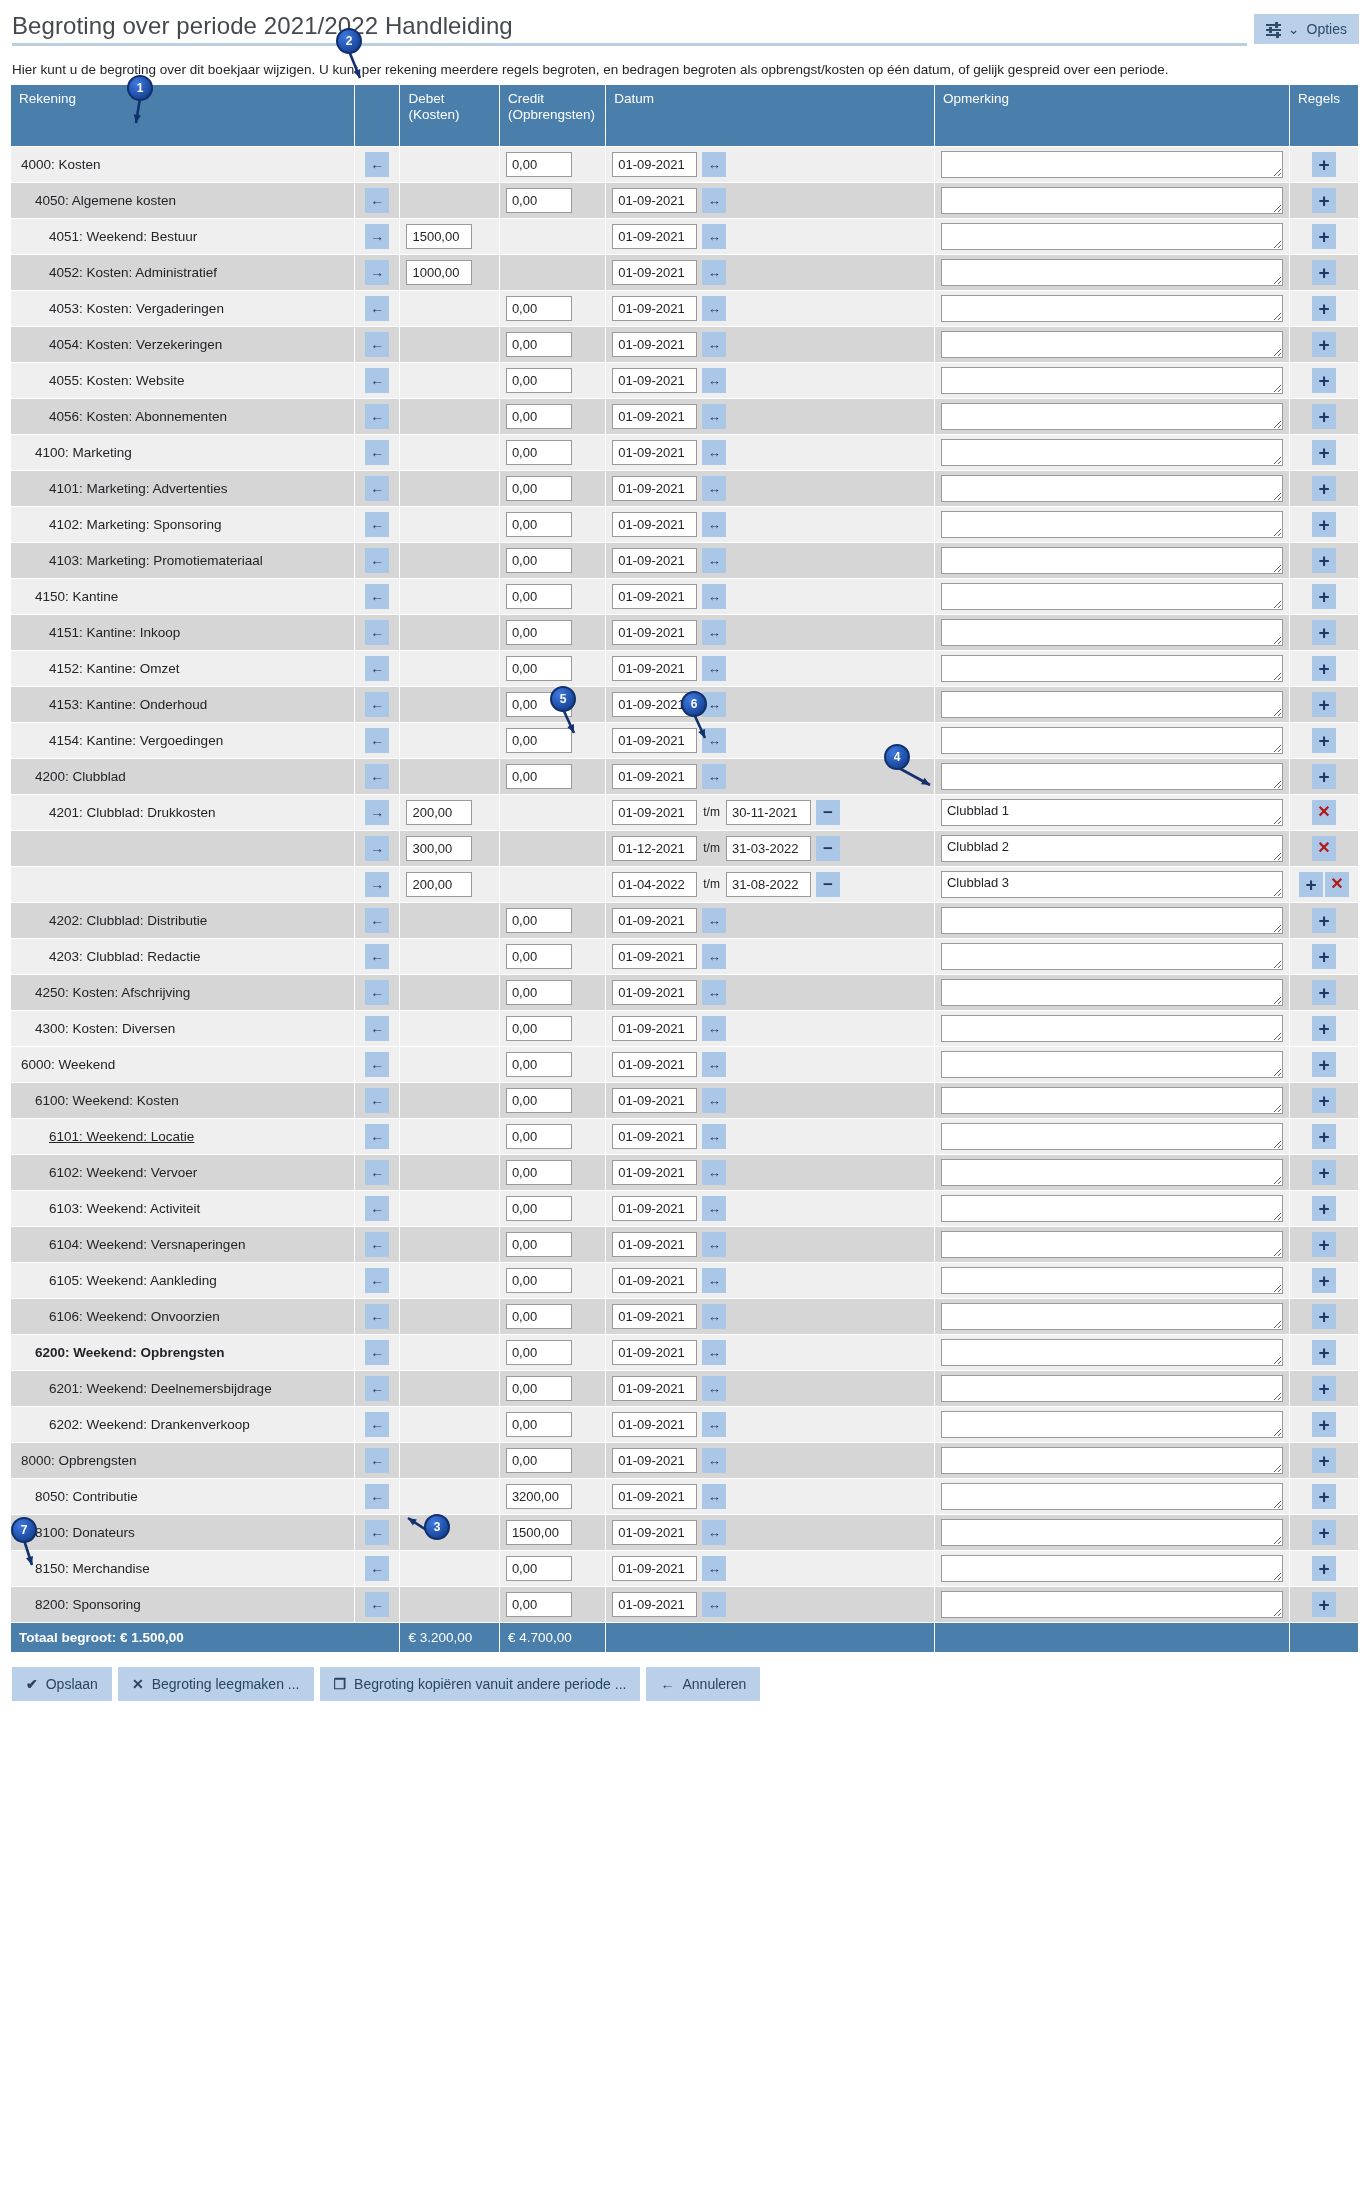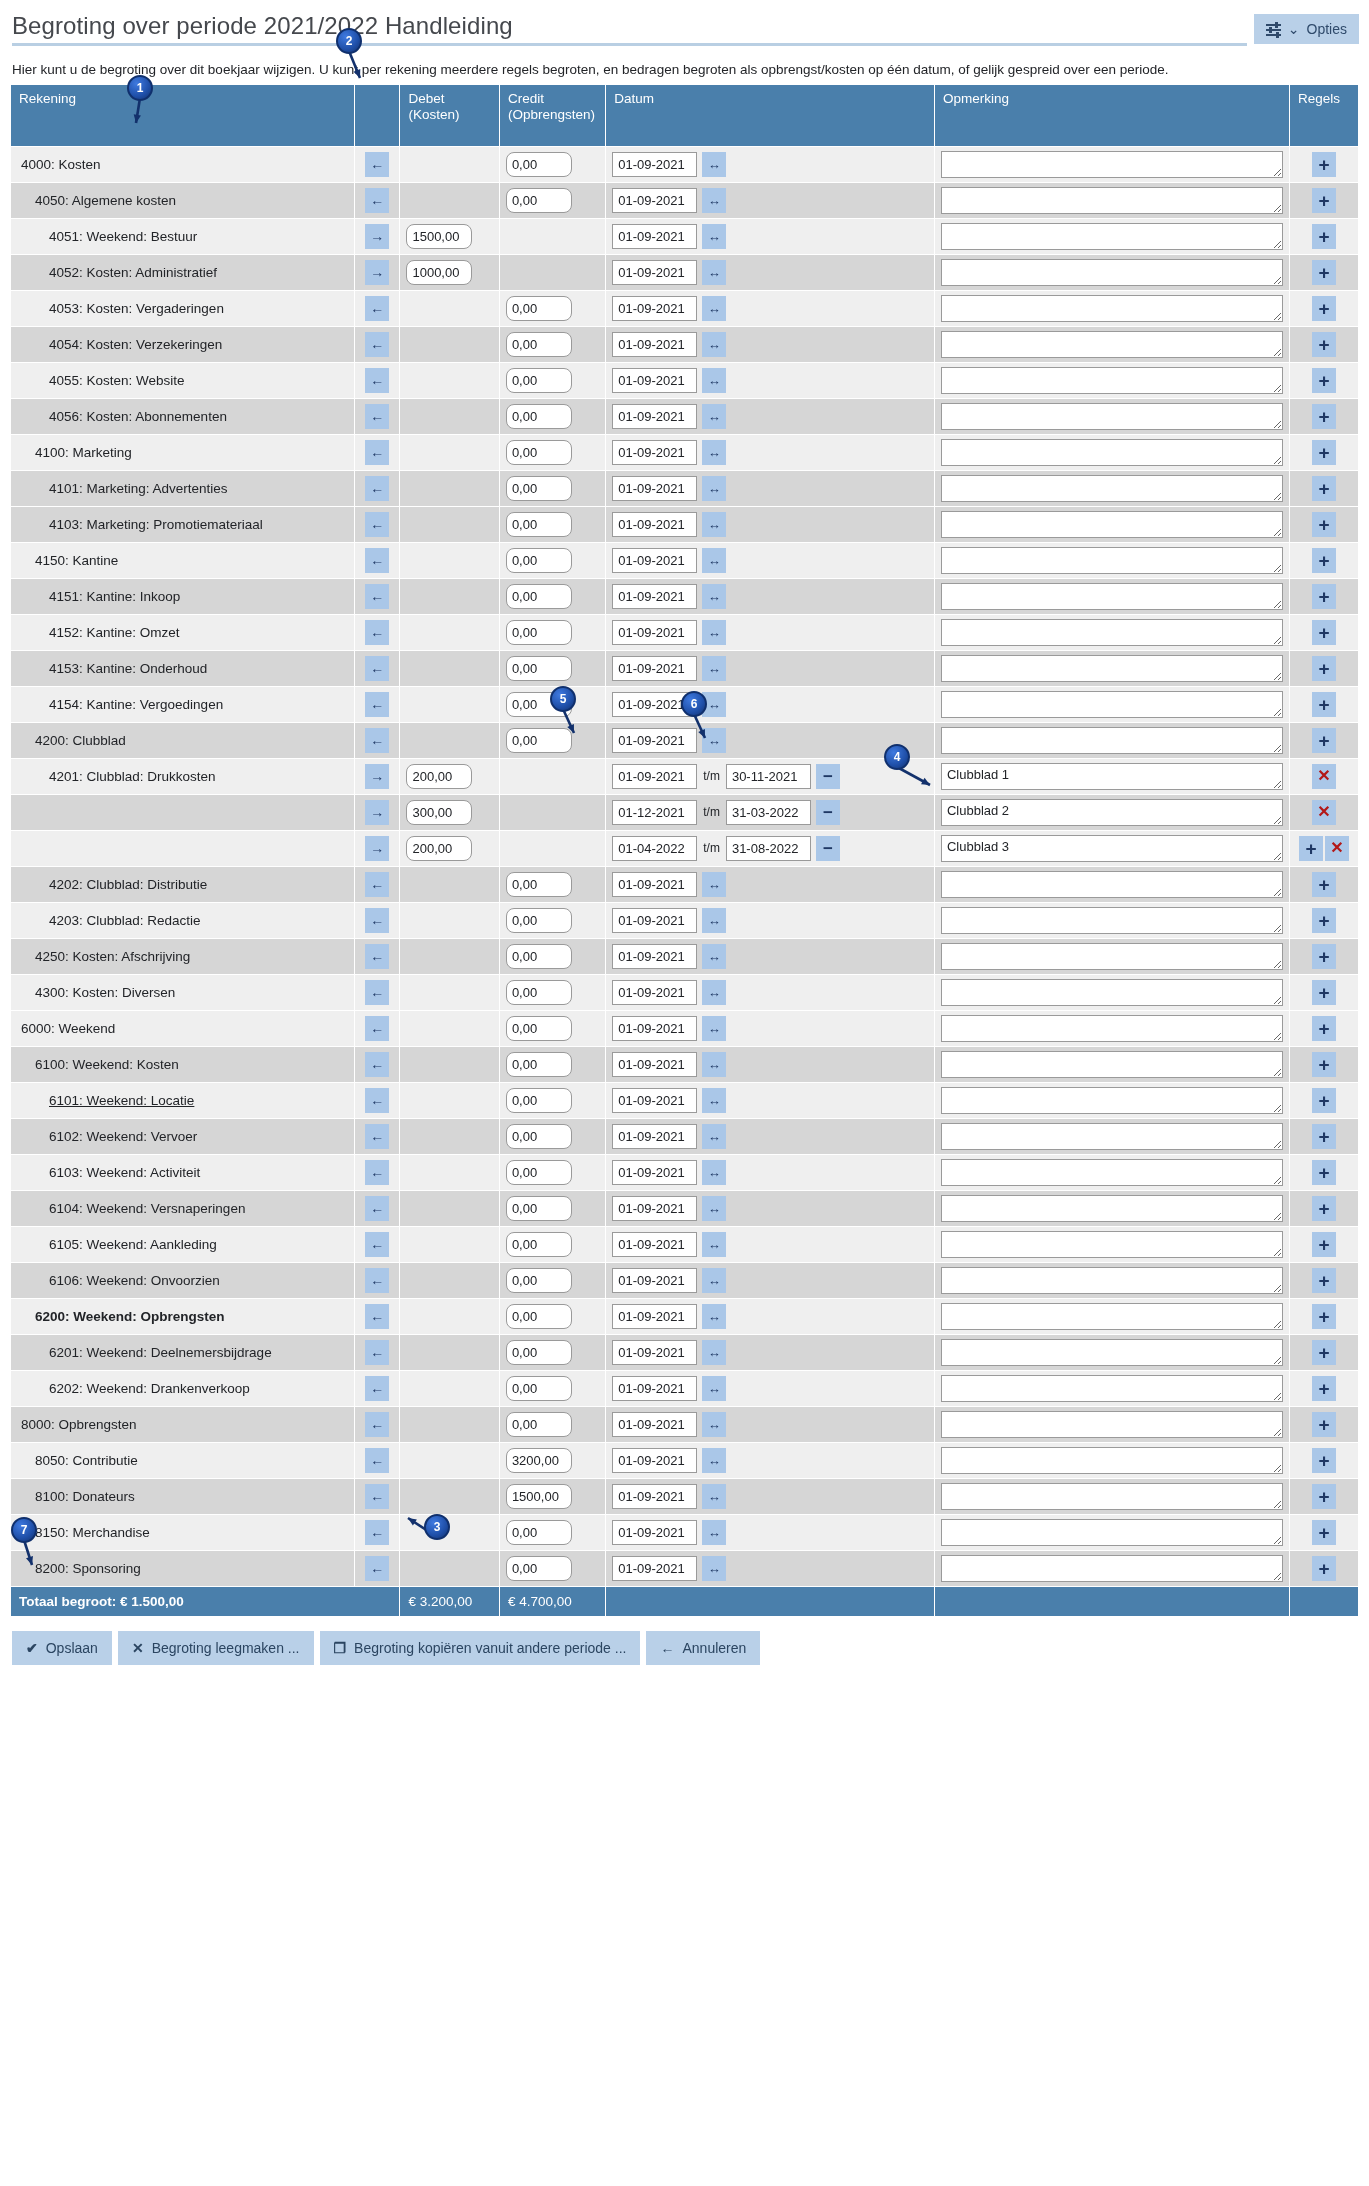--- a/index.html
+++ b/index.html
@@ -87,21 +87,21 @@
   .sqbtn.del { color:#b31919; font-size:16px; font-weight:700; }
   .sqbtn.arrow { font-size:14px; font-weight:700; }
   .sqbtn.rng { font-size:13px; font-weight:700; }
 
   
   input.num, input.dat {
     font-family:"Liberation Sans", sans-serif; font-size:13px;
     border:1px solid #9a9a9a; background:#fff; color:#222428;
     height:25px; padding:2px 5px; outline:none;
   }
-  input.num { width:62px;border-radius:8px; }
+  input.num { width:62px; }
   input.dat { width:85px; }
   td.c-deb input.num, td.c-cre input.num { width:100%; max-width:66px; }
 
   .datwrap { display:flex; align-items:center; gap:5px; }
   .tm { font-size:12px; color:#222428; padding:0 1px; }
 
   textarea.opm {
     font-family:"Liberation Sans", sans-serif; font-size:13px;
     width:100%; height:27px; resize:vertical;
     border:1px solid #9a9a9a; background:#fff; color:#222428;
@@ -327,20 +327,36 @@
               <button class="sqbtn rng">↔</button>
             </div>
           </td>
           <td class="c-opm">
             <textarea class="opm" style=""></textarea>
           </td>
           <td class="c-reg"><button class="sqbtn plus">+</button></td>
         </tr>
         <tr class="even">
           <td class="c-rek"><span class="lvl2" style="display: inline-block;">4101: Marketing: Advertenties</span></td>
+          <td class="c-arr"><button class="sqbtn arrow">←</button></td>
+          <td class="c-deb"></td>
+          <td class="c-cre"><input type="text" class="num" value="0,00" style=""></td>
+          <td class="c-dat">
+            <div class="datwrap">
+              <input type="text" class="dat" value="01-09-2021" style="">
+              <button class="sqbtn rng">↔</button>
+            </div>
+          </td>
+          <td class="c-opm">
+            <textarea class="opm" style=""></textarea>
+          </td>
+          <td class="c-reg"><button class="sqbtn plus">+</button></td>
+        </tr>
+        <tr class="odd">
+          <td class="c-rek"><span class="lvl2" style="display: inline-block;">4102: Marketing: Sponsoring</span></td>
           <td class="c-arr"><button class="sqbtn arrow">←</button></td>
           <td class="c-deb"></td>
           <td class="c-cre"><input type="text" class="num" value="0,00" style=""></td>
           <td class="c-dat">
             <div class="datwrap">
               <input type="text" class="dat" value="01-09-2021" style="">
               <button class="sqbtn rng">↔</button>
             </div>
           </td>
           <td class="c-opm">

